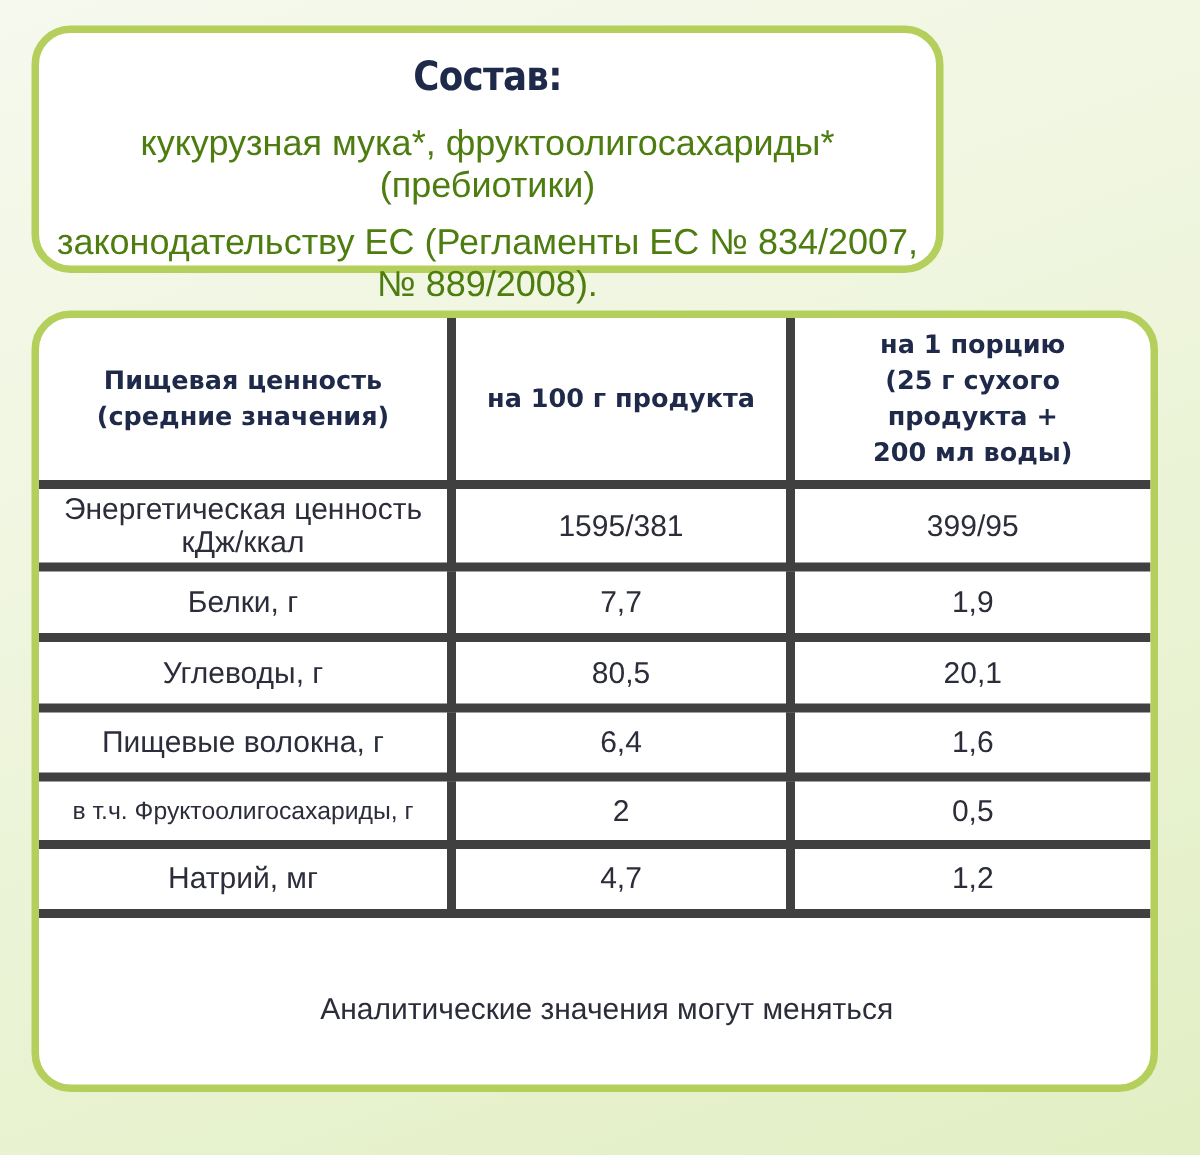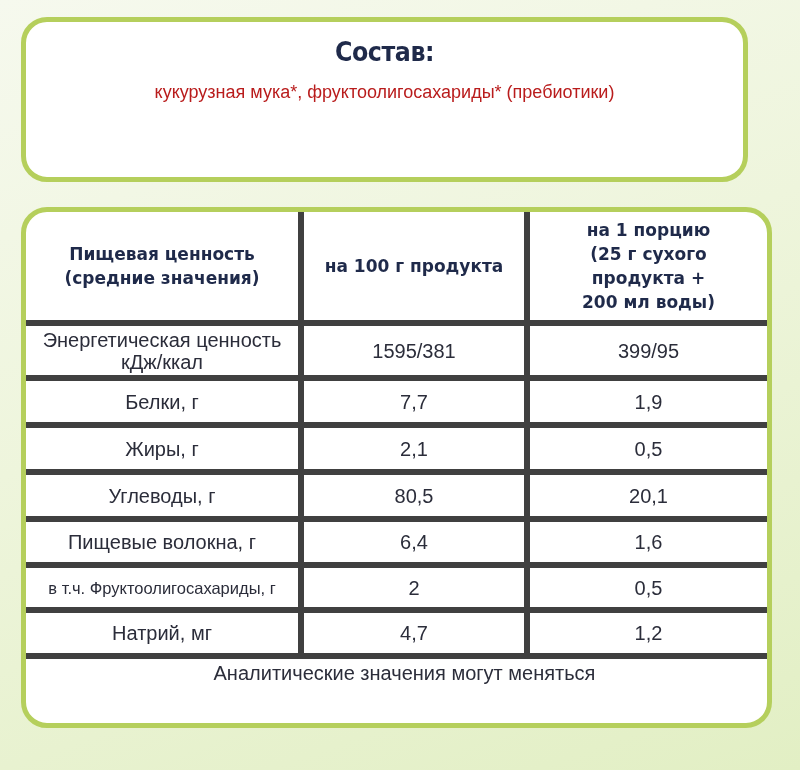--- a/index.html
+++ b/index.html
@@ -18,40 +18,40 @@
     .panel {
       position: absolute;
       background: #ffffff;
       border: 5px solid #b5cf5c;
       border-radius: 26px;
       box-sizing: border-box;
     }
     #composition {
       left: 21px;
       top: 17px;
-      width: 727px;
+      width: 608px;
       height: 165px;
       text-align: center;
     }
     .comp-title {
       position: absolute;
       left: 0; right: 0;
       top: 14px;
       font-family: "DejaVu Sans", sans-serif;
       font-weight: bold;
       font-size: 27px;
       color: #1f2a4a;
       letter-spacing: -0.5px;
       transform: scaleX(0.88);
     }
     .comp-line {
       position: absolute;
       left: 0; right: 0;
-      font-size: 18px;
-      color: #b91c1c;
+      font-size: 24px;
+      color: #4d7c0f;
     }
     #nutrition {
       left: 21px;
       top: 207px;
       width: 751px;
       height: 521px;
       overflow: hidden;
     }
     table.nt {
       border-collapse: collapse;
@@ -93,20 +93,21 @@
       color: #2b2d3a;
       padding-left: 16px;
     }
   </style>
 </head>
 <body>
 
 <div class="panel" id="composition">
   <div class="comp-title">Состав:</div>
   <div class="comp-line" style="top:60px;">кукурузная мука*, фруктоолигосахариды* (пребиотики)</div>
+  <div class="comp-line" style="top:126px;">законодательству ЕС (Регламенты ЕС № 834/2007, № 889/2008).</div>
 </div>
 
 <div class="panel" id="nutrition">
   <table class="nt">
     <colgroup>
       <col style="width:275px">
       <col style="width:226px">
       <col style="width:240px">
     </colgroup>
     <tbody>
@@ -130,25 +131,20 @@
       </td>
       <td>1595/381</td>
       <td>399/95</td>
     </tr>
     <tr style="height:47px">
       <td>Белки, г</td>
       <td>7,7</td>
       <td>1,9</td>
     </tr>
     <tr style="height:47px">
-      <td>Жиры, г</td>
-      <td>2,1</td>
-      <td>0,5</td>
-    </tr>
-    <tr style="height:47px">
       <td>Углеводы, г</td>
       <td>80,5</td>
       <td>20,1</td>
     </tr>
     <tr style="height:46px">
       <td>Пищевые волокна, г</td>
       <td>6,4</td>
       <td>1,6</td>
     </tr>
     <tr style="height:45px">

